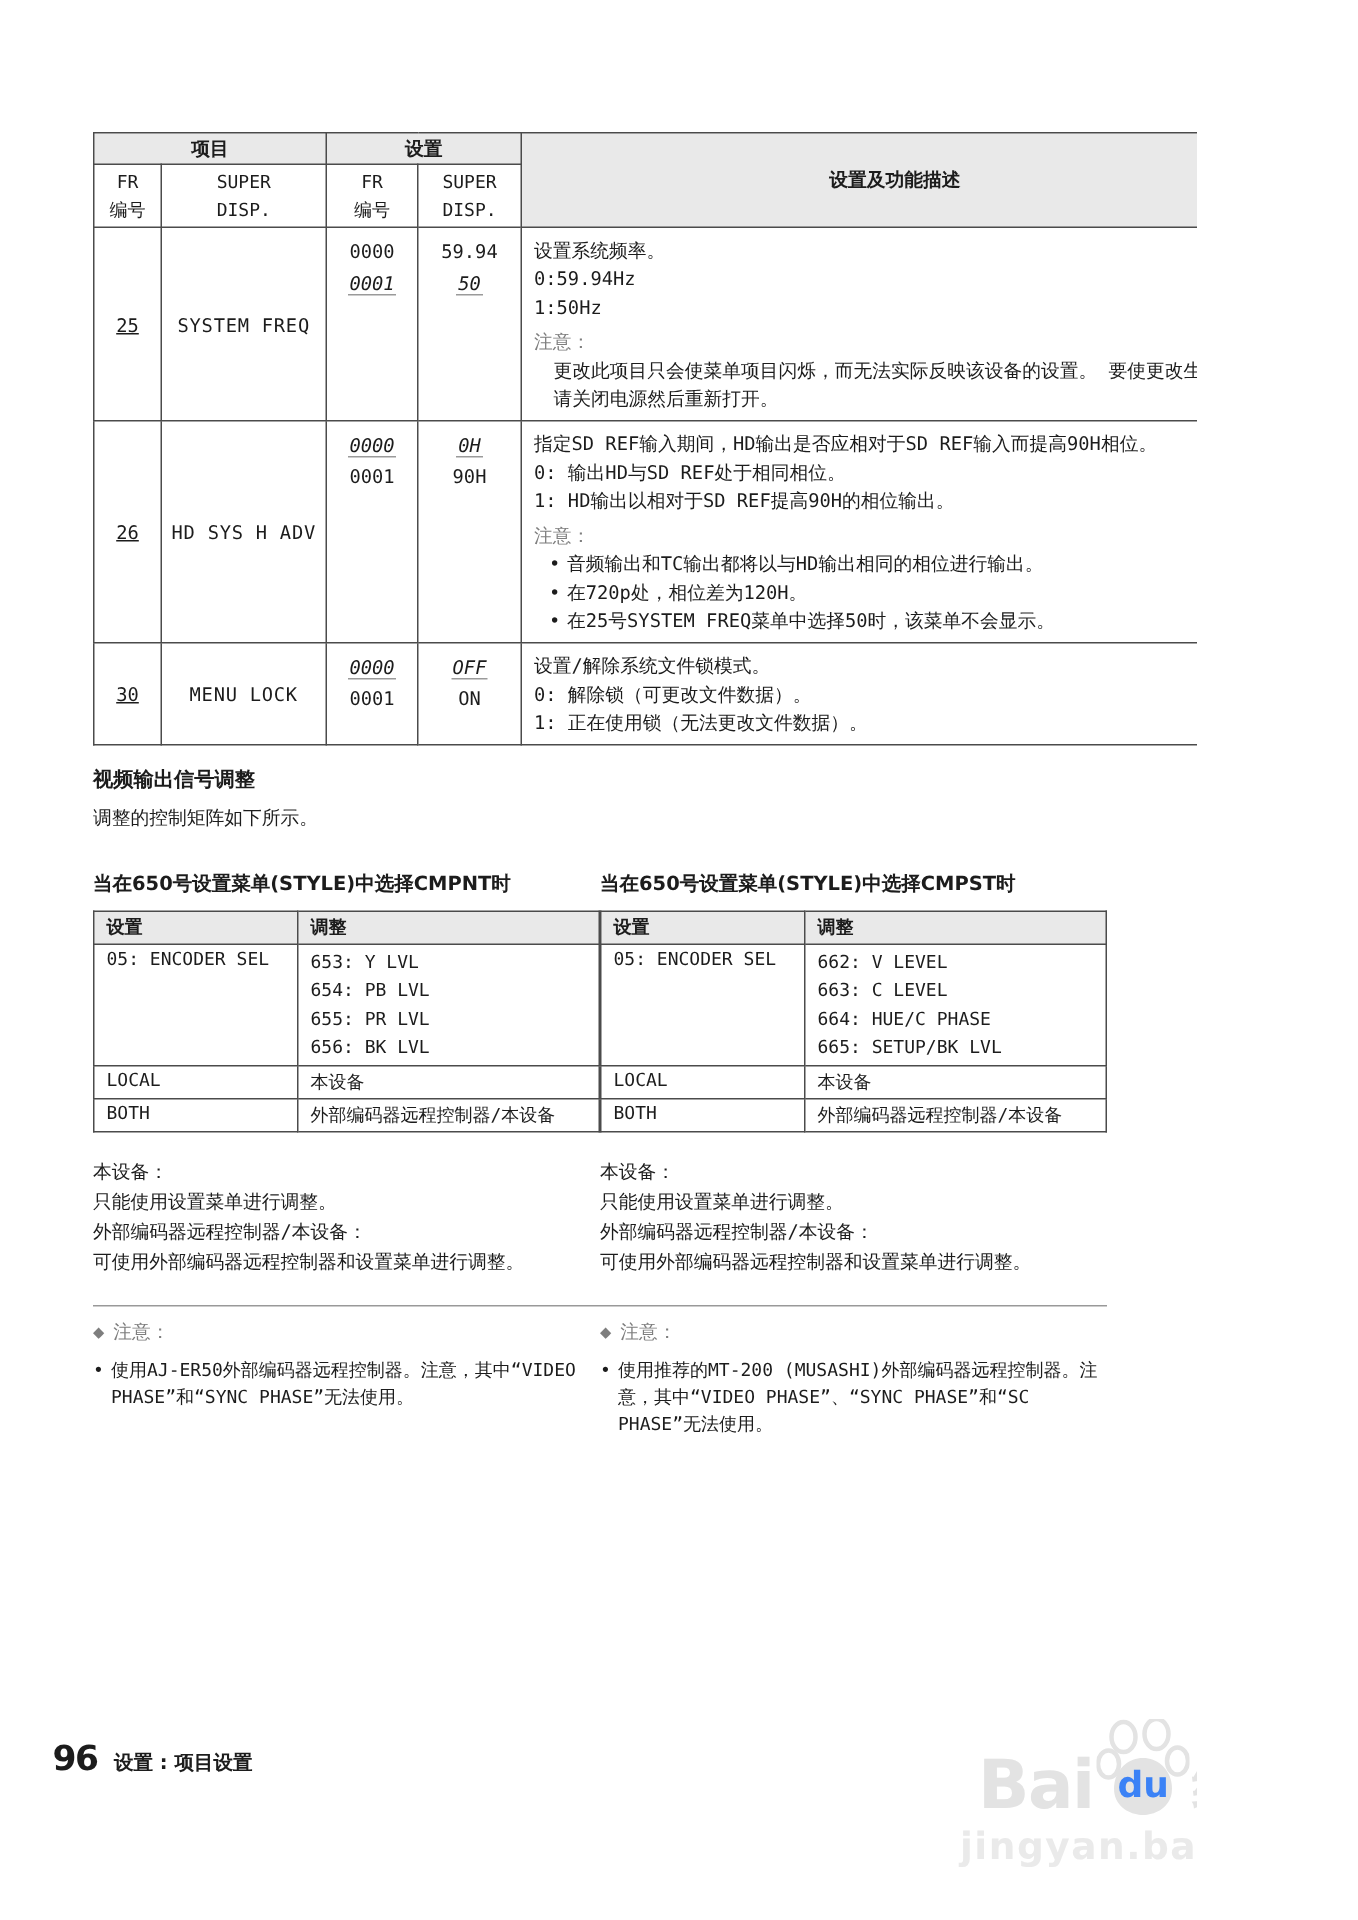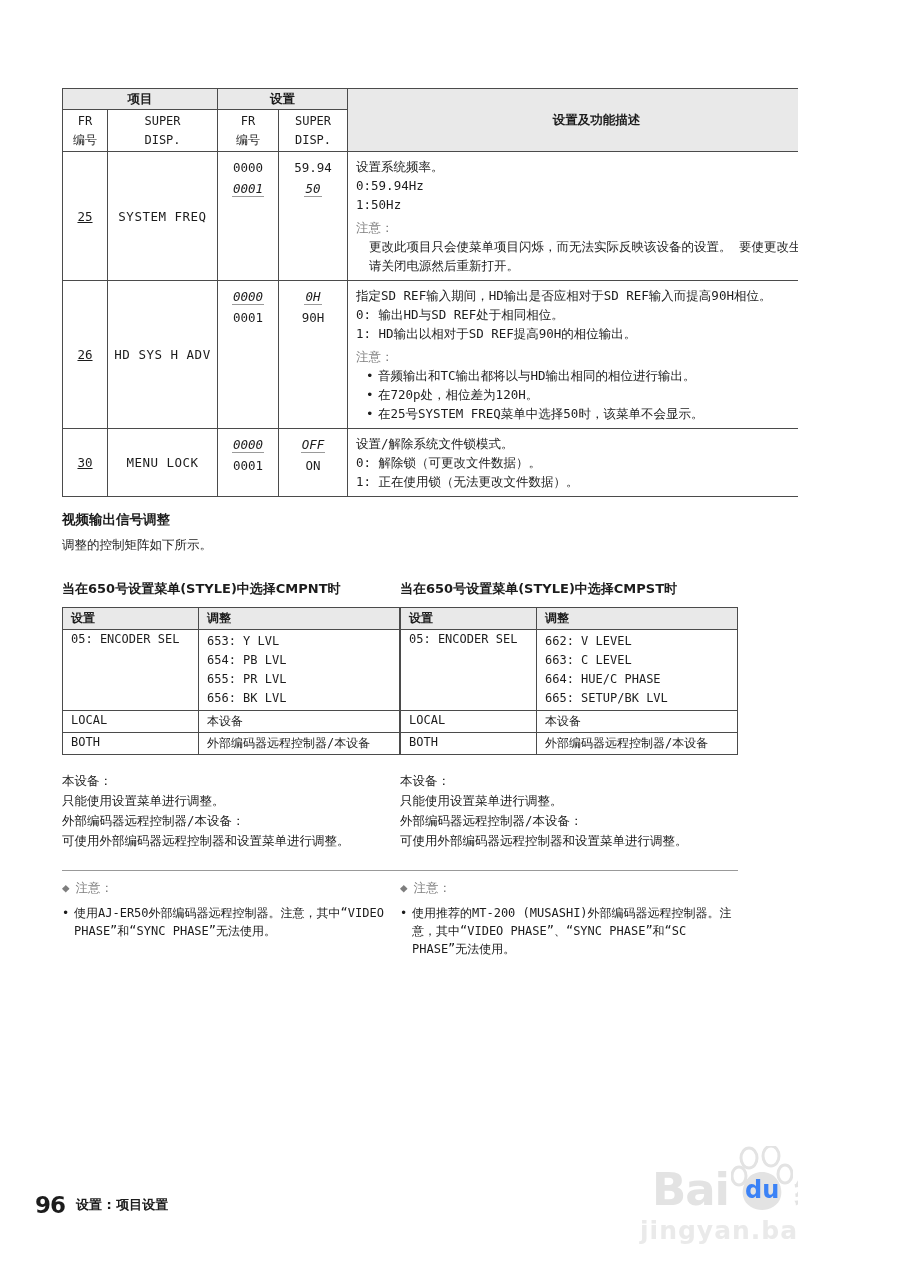--- a/index.html
+++ b/index.html
@@ -42,21 +42,21 @@
   .enc-list div { line-height:19px; }
   .prow td { height:20px; }
   .pbody { margin-top:16px; font-size:12.5px; line-height:20px; }
   .pdivider { border-top:1px solid #999; margin-top:19px; width:100%; }
   .pnote-head { color:#7e7e7e; font-size:12.5px; margin-top:9px; }
   .pnote-head .diamond { margin-right:6px; }
   .pbullet { font-size:12px; line-height:18px; margin-top:7px; padding-left:12px; position:relative; }
   .pbullet::before { content:"•"; position:absolute; left:0; }
 
   
-  .footer { position:absolute; left:35px; top:1192px; display:flex; }
+  .footer { position:absolute; left:35px; top:1160px; display:flex; align-items:center; }
   .pageno { font-family:"DejaVu Sans",sans-serif; font-weight:bold; font-size:23px; letter-spacing:-1px; }
   .flabel { font-family:"DejaVu Sans",sans-serif; font-weight:bold; font-size:13px; margin-left:11px; margin-top:4px; }
 
   
   .watermark { position:absolute; left:640px; top:1146px; width:245px; text-align:center; user-select:none; }
   .wm-logo { display:flex; align-items:flex-end; justify-content:center; color:#e3e3e3; }
   .wm-bai { font-family:"DejaVu Sans",sans-serif; font-weight:bold; font-size:45px; line-height:1; letter-spacing:-1px; }
   .wm-paw { position:relative; width:62px; height:66px; margin:0 2px; }
   .wm-du  { position:absolute; left:14px; top:30px; font-family:"DejaVu Sans",sans-serif; font-weight:bold; font-size:24px; color:#3b82f6; }
   .wm-jy  { font-family:"DejaVu Sans",sans-serif; font-weight:bold; font-size:38px; line-height:1.1; letter-spacing:1px; }

